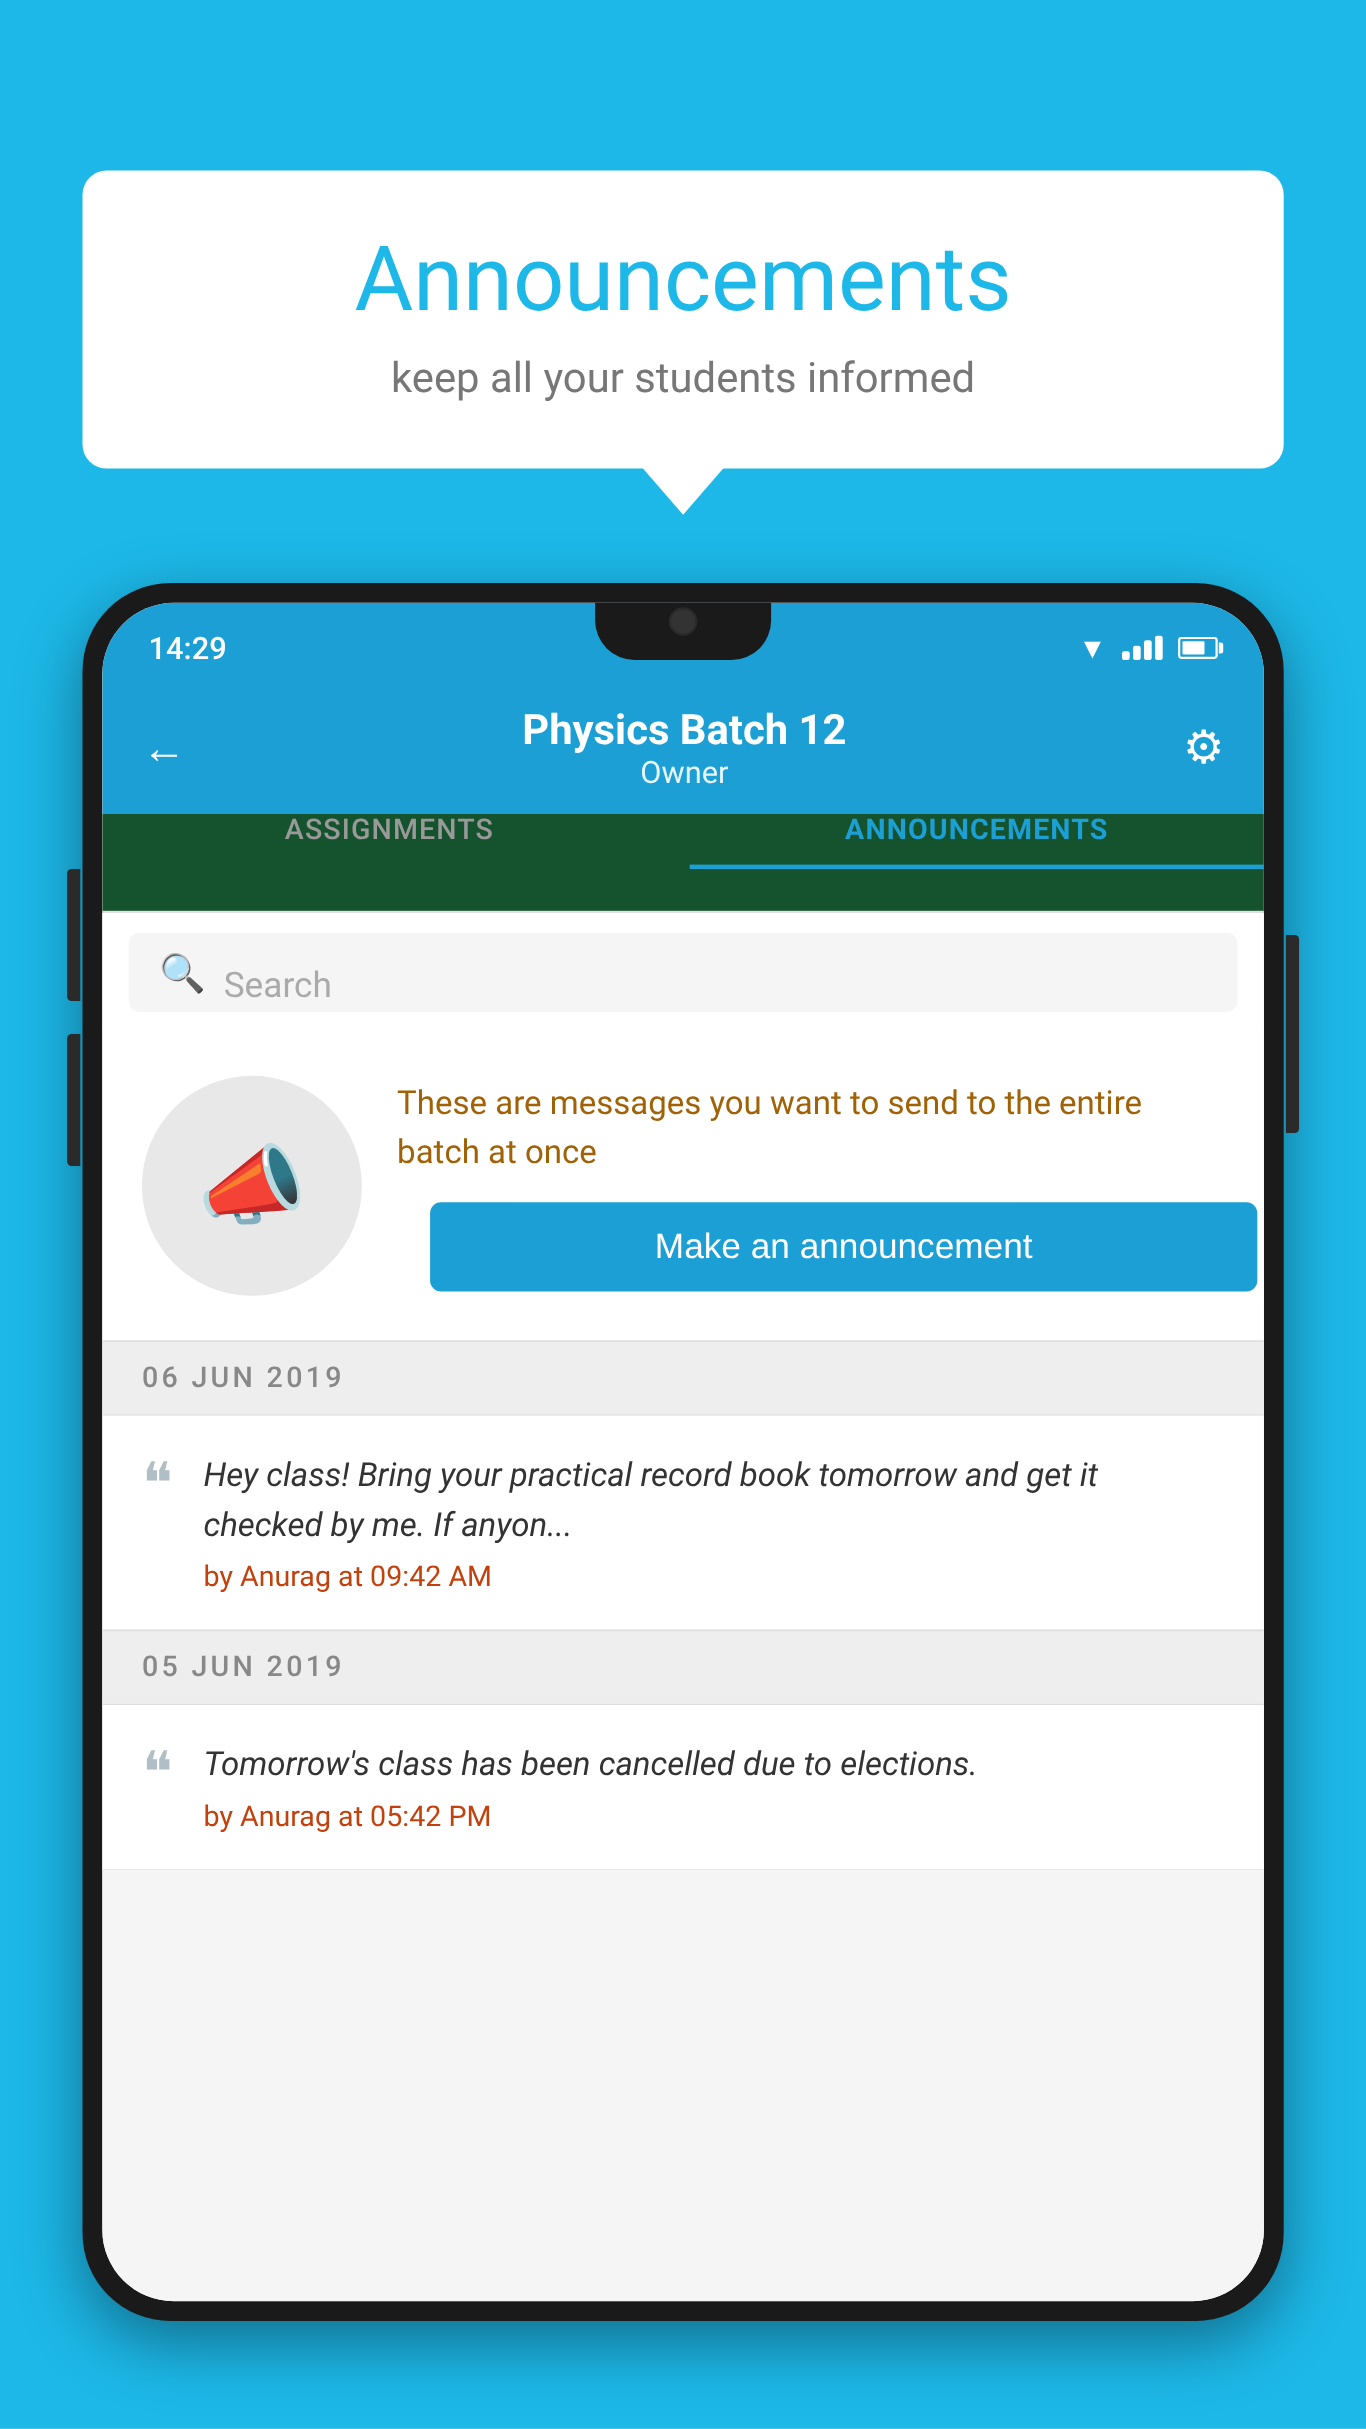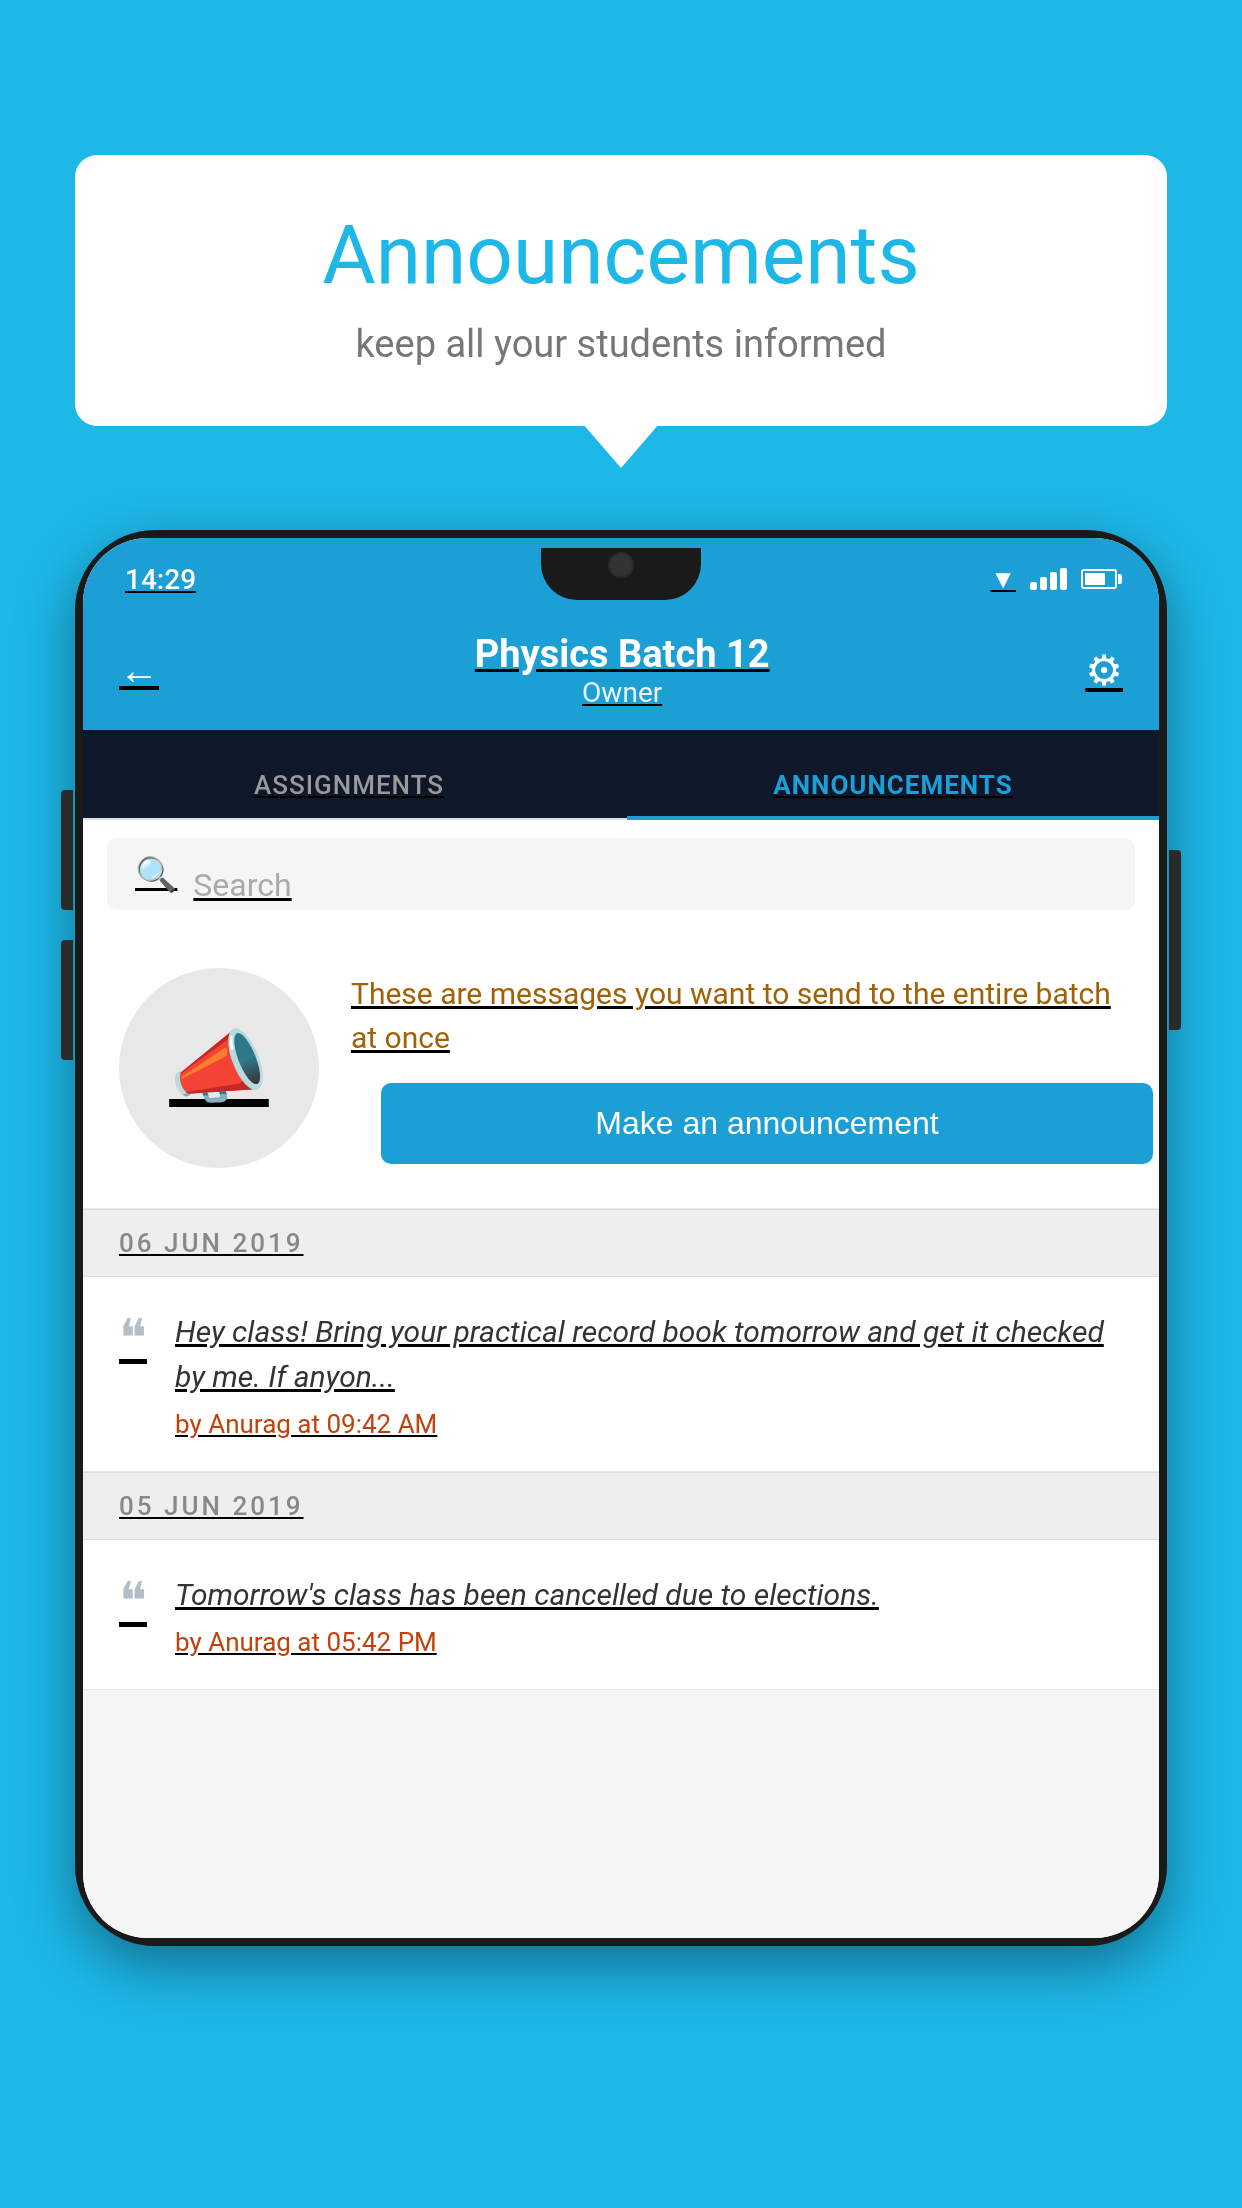--- a/index.html
+++ b/index.html
@@ -65,26 +65,25 @@
       position: absolute;
       top: 530px;
       left: 75px;
       right: 75px;
       bottom: 0;
     }
 
     .phone-outer {
       background: #1a1a1a;
       border-radius: 80px;
-      padding: 8px;
+      padding: 18px;
       width: 100%;
-      height: 1416px;
+      height: 1580px;
       position: relative;
       box-shadow: 0 20px 60px rgba(0,0,0,0.4);
-      text-decoration: underline;
     }
 
     
     .phone-notch {
       position: absolute;
       top: 18px;
       left: 50%;
       transform: translateX(-50%);
       width: 160px;
       height: 52px;
@@ -250,25 +249,25 @@
       font-weight: 400;
     }
 
     .settings-icon {
       color: white;
       font-size: 42px;
     }
 
     
     .tabs-container {
-      background: #0f172a;
+      background: #14532d;
       display: flex;
       border-bottom: 2px solid #e0e0e0;
       height: 90px;
-      align-items: flex-end;
+      align-items: flex-start;
       gap: 12px;
     }
 
     .tab {
       flex: 1;
       text-align: center;
       padding-bottom: 18px;
       font-size: 26px;
       font-weight: 500;
       color: #999;

